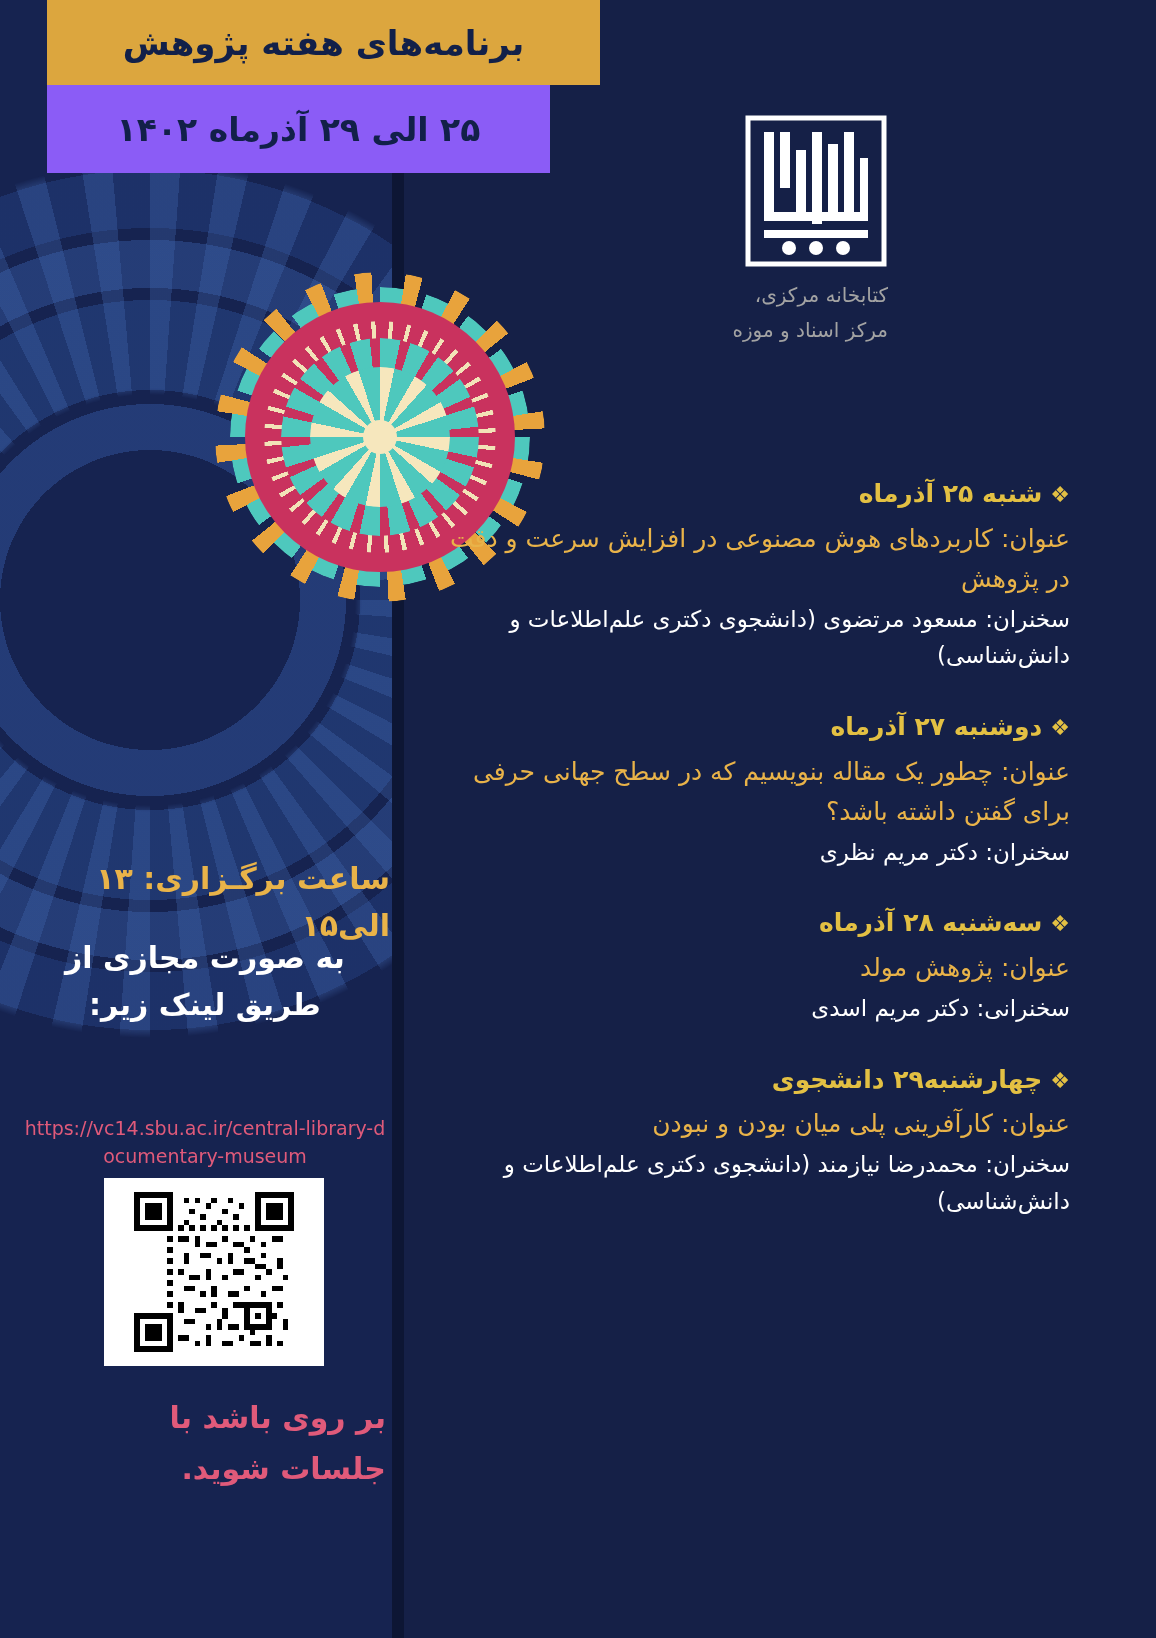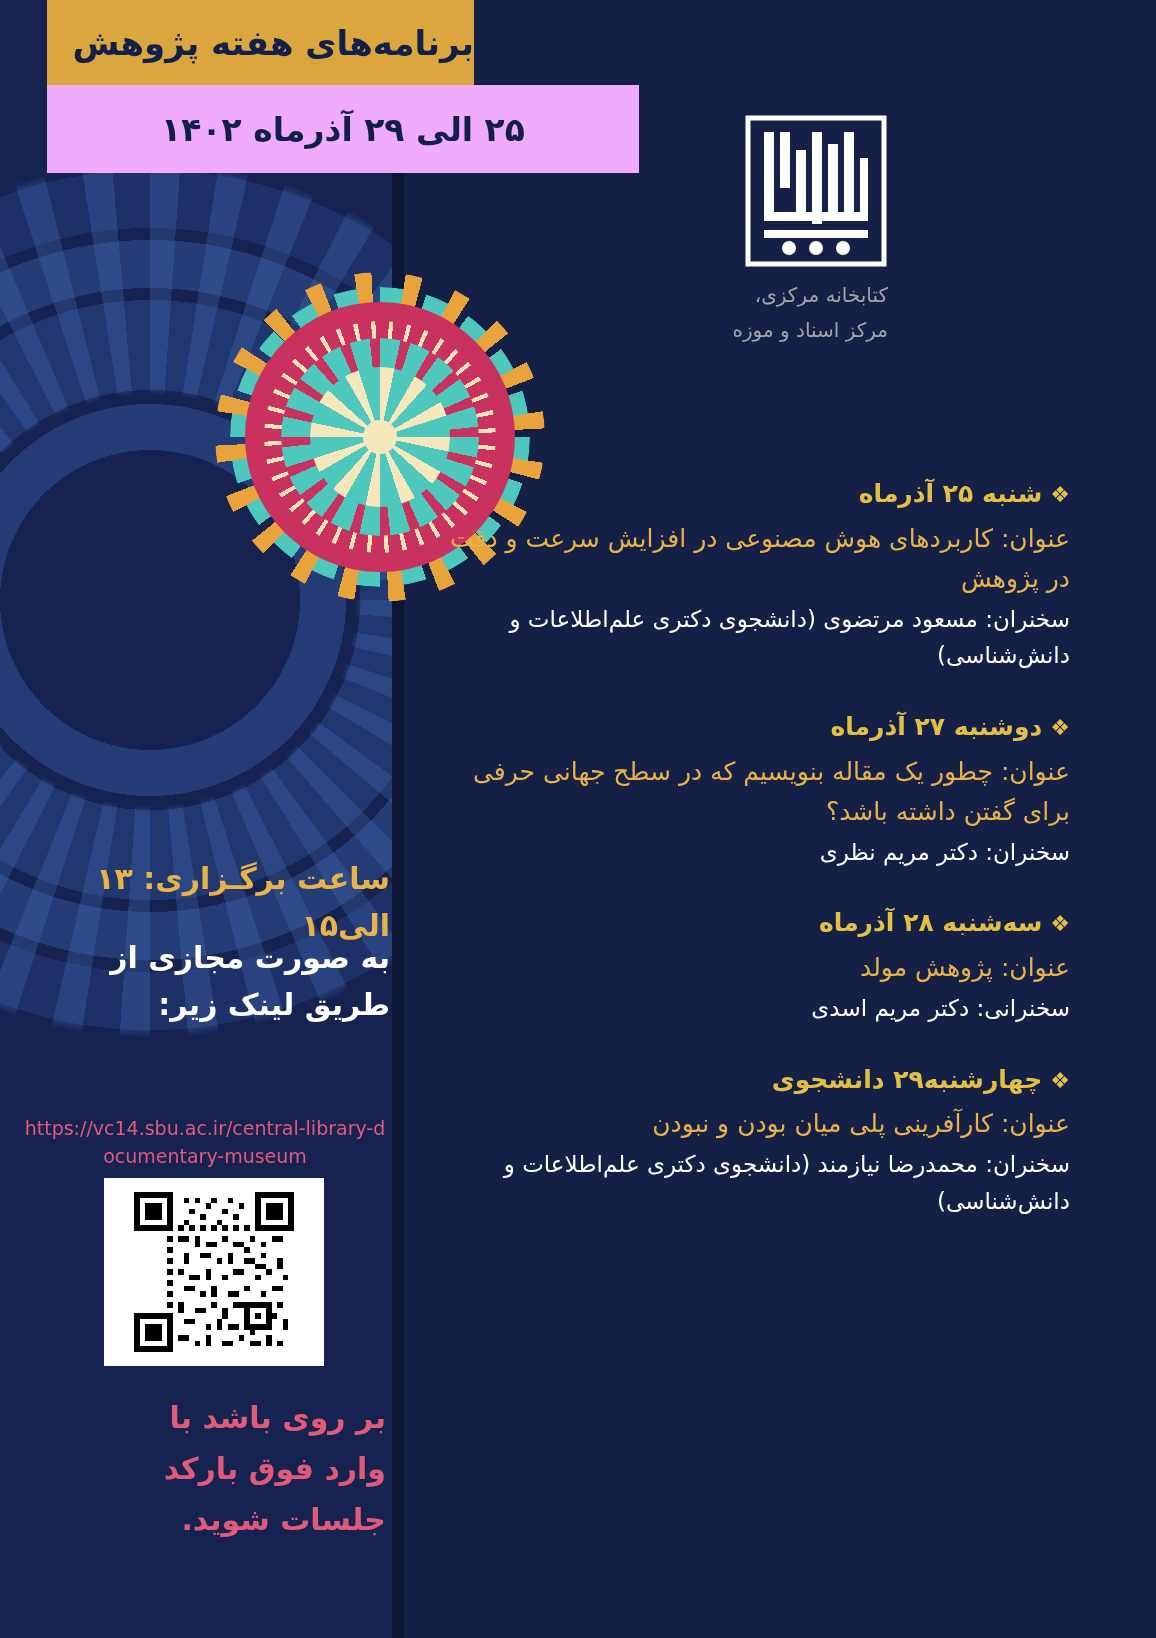--- a/index.html
+++ b/index.html
@@ -82,30 +82,30 @@
     width:140px;height:140px;
     background:repeating-conic-gradient(from 0deg,
       #f6e7bd 0deg 12deg, #4ec8bd 12deg 30deg);
     -webkit-mask-image:radial-gradient(circle, #000 0 70px);
             mask-image:radial-gradient(circle, #000 0 70px);
   }
   .ring-core{width:34px;height:34px;background:#f6e7bd;}
 
   
   .title-block{
-    position:absolute;left:47px;top:0;width:427px;height:85px;
+    position:absolute;left:47px;top:0;width:553px;height:85px;
     background:#dca63e;
-    display:flex;align-items:center;
+    display:flex;align-items:center;justify-content:center;
   }
   .title-block span{
     color:#122049;font-size:34px;font-weight:bold;letter-spacing:0;
   }
   .date-block{
-    position:absolute;left:47px;top:85px;width:592px;height:88px;
-    background:#f0abfc;
+    position:absolute;left:47px;top:85px;width:503px;height:88px;
+    background:#8b5cf6;
     display:flex;align-items:center;justify-content:center;
   }
   .date-block span{color:#122049;font-size:33px;font-weight:bold;}
 
   
   .logo{
     position:absolute;left:742px;top:112px;width:148px;height:158px;
   }
   .logo svg{display:block;}
   .library-lines{
@@ -131,21 +131,21 @@
   .entry .speaker{
     color:#ffffff;font-size:23px;line-height:1.6;margin-top:2px;
   }
 
   
   .time-text{
     position:absolute;left:20px;top:856px;width:370px;text-align:right;
     color:#e9b349;font-size:30px;font-weight:bold;line-height:1.55;
   }
   .virtual-text{
-    position:absolute;left:20px;top:935px;width:370px;text-align:right;
+    position:absolute;left:20px;top:935px;width:370px;text-align:center;
     color:#ffffff;font-size:30px;font-weight:bold;line-height:1.55;
   }
   .link-text{
     position:absolute;left:20px;top:1115px;width:370px;text-align:center;
     color:#e05a7a;font-size:19px;line-height:1.45;direction:ltr;
     word-break:break-all;
   }
   .qr-wrap{
     position:absolute;left:104px;top:1178px;width:220px;height:188px;
     background:#ffffff;display:flex;align-items:center;justify-content:center;
@@ -364,21 +364,16 @@
       </g>
     </svg>
   </div>
 
   <div class="scan-text">
     <div class="justify-row">
       <span>بر روی</span>
       <span>باشد</span>
       <span>با</span>
     </div>
-    <div class="justify-row">
-      <span>وارد</span>
-      <span>فوق</span>
-      <span>بارکد</span>
-    </div>
     <div>جلسات شوید.</div>
   </div>
 
 </div>
 
 </body></html>

